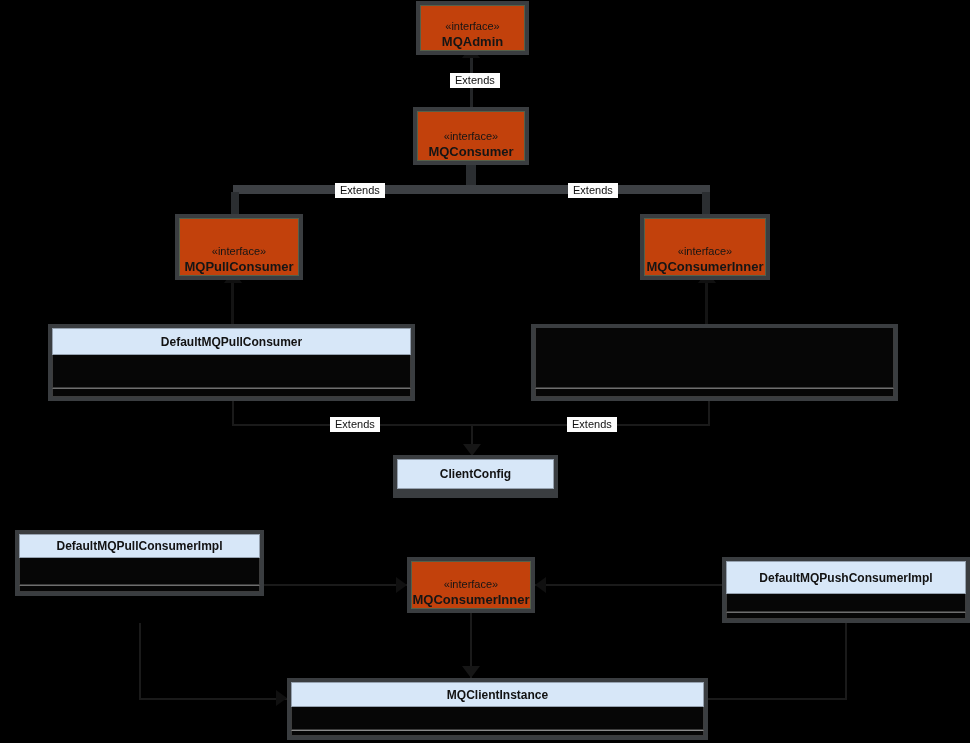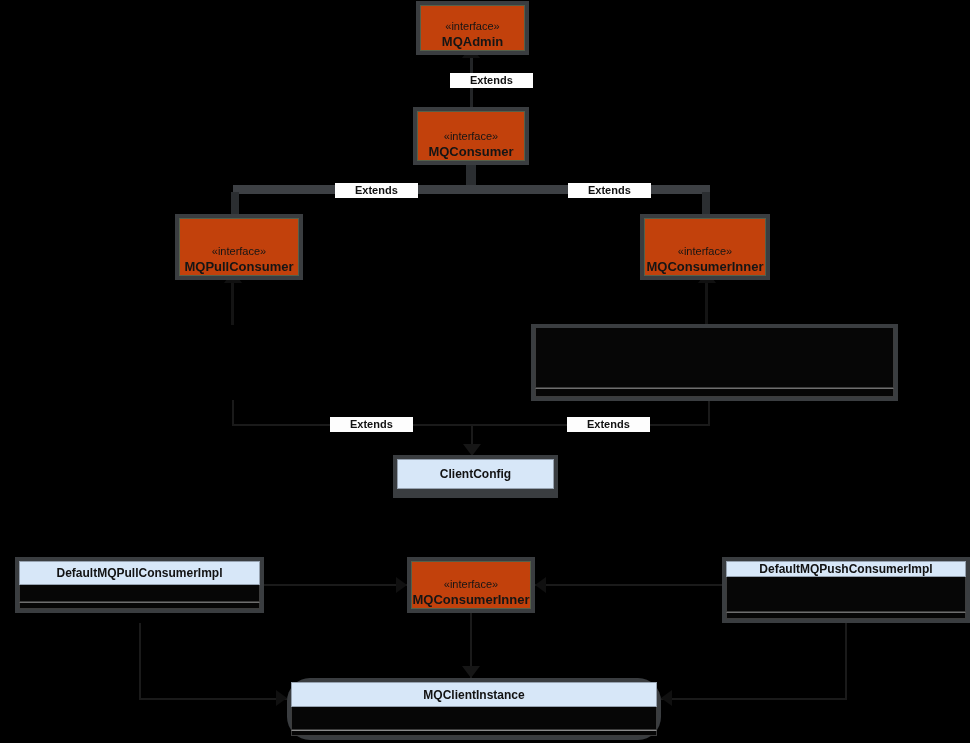--- a/index.html
+++ b/index.html
@@ -28,21 +28,21 @@
   .line{position:absolute;background:#1a1a1a;}
   .line.bright{background:#3d4044;}
   .line.mid{background:#2b2e31;}
   .tri{position:absolute;width:0;height:0;}
   .tri.up{border-left:9px solid transparent;border-right:9px solid transparent;border-bottom:12px solid #101010;}
   .tri.down{border-left:9px solid transparent;border-right:9px solid transparent;border-top:12px solid #101010;}
   .tri.left{border-top:8px solid transparent;border-bottom:8px solid transparent;border-right:11px solid #101010;}
   .tri.right{border-top:8px solid transparent;border-bottom:8px solid transparent;border-left:11px solid #101010;}
   .elabel{
     position:absolute;background:#fdfdfd;color:#111;font-size:11px;
-    padding:1px 20px;line-height:1.15;white-space:nowrap;font-weight:bold;
+    padding:1px 5px;line-height:1.15;white-space:nowrap;
   }
   .watermark{
     position:absolute;right:3px;top:711px;font-size:17px;font-weight:bold;
     color:rgba(225,225,225,0.88);letter-spacing:1px;
     text-shadow:1px 1px 2px #000;
   }
 </style>
 </head>
 <body>
 
@@ -110,51 +110,58 @@
     </div>
   </div>
 
   <div class="frame" style="left:407px;top:557px;width:128px;height:56px;">
     <div class="iface">
       <span class="stereo">«interface»</span>
       <span class="iname">MQConsumerInner</span>
     </div>
   </div>
 
+  <div class="frame" style="left:48px;top:324px;width:367px;height:77px;">
+    <div class="classbox">
+      <div class="ctitle" style="height:27px;">DefaultMQPullConsumer</div>
+      <div class="comp" style="flex:1;"></div>
+      <div class="comp divider" style="height:9px;"></div>
+    </div>
+  </div>
 
   <div class="frame" style="left:531px;top:324px;width:367px;height:77px;">
     <div class="classbox">
       <div class="comp" style="flex:1;"></div>
       <div class="comp divider" style="height:9px;"></div>
     </div>
   </div>
 
   <div class="frame" style="left:393px;top:455px;width:165px;height:43px;padding-bottom:9px;">
     <div class="classbox">
       <div class="ctitle" style="flex:1;">ClientConfig</div>
     </div>
   </div>
 
-  <div class="frame" style="left:15px;top:557px;width:249px;height:56px;">
+  <div class="frame" style="left:15px;top:530px;width:249px;height:66px;">
     <div class="classbox">
       <div class="ctitle" style="height:24px;">DefaultMQPullConsumerImpl</div>
       <div class="comp" style="flex:1;"></div>
       <div class="comp divider" style="height:7px;"></div>
     </div>
   </div>
 
   <div class="frame" style="left:722px;top:557px;width:248px;height:66px;">
     <div class="classbox">
-      <div class="ctitle" style="height:16px;">DefaultMQPushConsumerImpl</div>
+      <div class="ctitle" style="height:33px;">DefaultMQPushConsumerImpl</div>
       <div class="comp" style="flex:1;"></div>
       <div class="comp divider" style="height:7px;"></div>
     </div>
   </div>
 
-  <div class="frame" style="left:287px;top:678px;width:374px;height:62px;border-radius:23px;">
+  <div class="frame" style="left:287px;top:678px;width:421px;height:62px;">
     <div class="classbox">
       <div class="ctitle" style="height:25px;">MQClientInstance</div>
       <div class="comp" style="flex:1;"></div>
       <div class="comp divider" style="height:6px;border-top-color:#8a8a8a;"></div>
     </div>
   </div>
 
   <div class="elabel" style="left:450px;top:73px;">Extends</div>
   <div class="elabel" style="left:335px;top:183px;">Extends</div>
   <div class="elabel" style="left:568px;top:183px;">Extends</div>

